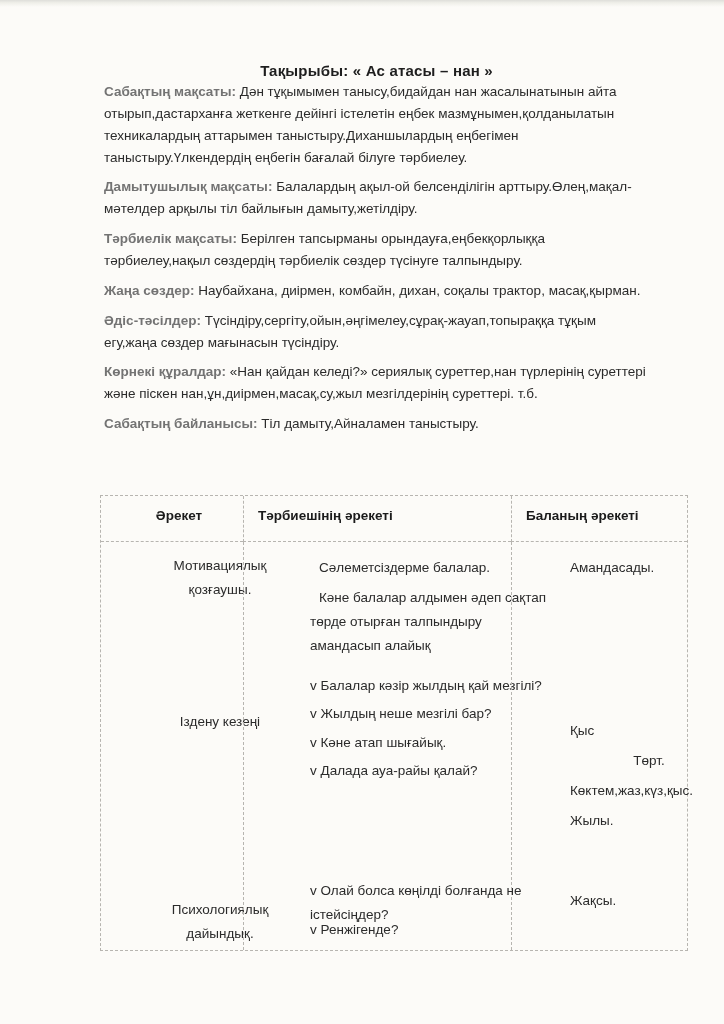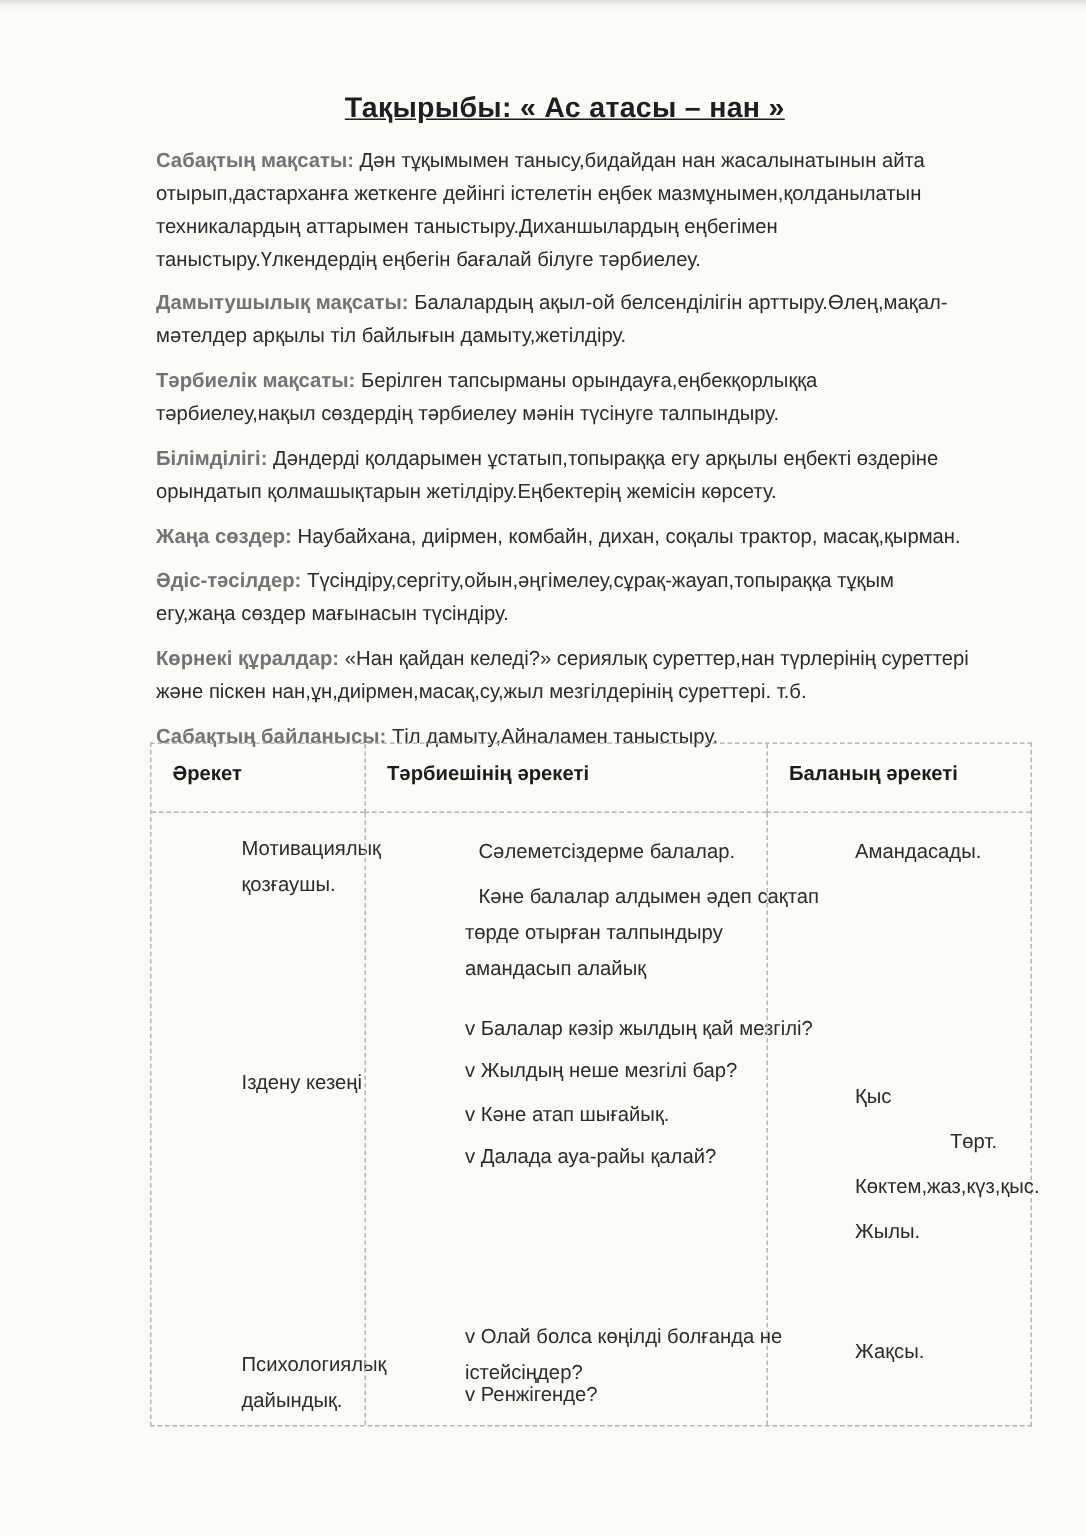--- a/index.html
+++ b/index.html
@@ -19,46 +19,45 @@
   }
   .page {
     position: relative;
     padding: 62px 0 0 104px;
     width: 724px;
   }
   .doc-title {
     width: 545px;
     text-align: center;
     font-weight: bold;
-    font-size: 19px;
+    font-size: 15px;
     color: #1e1e1e;
-    margin-bottom: 12px;
+    margin-bottom: 2px;
     letter-spacing: 0.2px;
-    text-decoration: underline;
   }
   .paragraphs { width: 548px; }
   .paragraphs p {
     font-size: 13.5px;
     line-height: 1.62;
     margin-bottom: 8px;
     color: #2b2b2b;
   }
   .paragraphs b { color: #737373; }
   
   .doc-table {
     position: absolute;
     left: 100px;
     top: 495px;
     width: 588px;
     border: 1px dashed #b7b5b0;
     font-size: 13.5px;
   }
   .tr { display: flex; }
   .td { border-left: 1px dashed #b7b5b0; }
-  .td:first-child { border-left: none; }
+  .td:first-child { border-left: none; text-align: center; }
   .c1 { width: 142px; }
   .c2 { width: 268px; }
   .c3 { width: 176px; }
   .thead .td {
     border-bottom: 1px dashed #b7b5b0;
     height: 46px;
     font-weight: bold;
     color: #1b1b1b;
     padding: 12px 0 0 14px;
   }
@@ -100,22 +99,21 @@
 
 <div class="scan-edge-top"></div>
 
 <div class="page">
 
   <div class="doc-title">Тақырыбы:  « Ас атасы – нан »</div>
 
   <div class="paragraphs">
     <p><b>Сабақтың мақсаты:</b> <span>Дән тұқымымен танысу,бидайдан нан жасалынатынын айта отырып,дастарханға жеткенге дейінгі істелетін еңбек мазмұнымен,қолданылатын техникалардың аттарымен таныстыру.Диханшылардың еңбегімен таныстыру.Үлкендердің еңбегін бағалай білуге тәрбиелеу.</span></p>
     <p><b>Дамытушылық мақсаты:</b> <span>Балалардың  ақыл-ой белсенділігін арттыру.Өлең,мақал-мәтелдер арқылы тіл байлығын дамыту,жетілдіру.</span></p>
-    <p><b>Тәрбиелік мақсаты:</b> <span>Берілген тапсырманы орындауға,еңбекқорлыққа тәрбиелеу,нақыл сөздердің тәрбиелеу мәнін түсінуге талпындыру.</span></p>
-    <p><b>Білімділігі:</b> <span>Дәндерді қолдарымен ұстатып,топыраққа егу арқылы еңбекті өздеріне орындатып қолмашықтарын жетілдіру.Еңбектерің жемісін көрсету.</span></p>
+    <p><b>Тәрбиелік мақсаты:</b> <span>Берілген тапсырманы орындауға,еңбекқорлыққа тәрбиелеу,нақыл сөздердің тәрбиелік сөздер түсінуге талпындыру.</span></p>
     <p><b>Жаңа сөздер:</b> <span>Наубайхана, диірмен, комбайн, дихан, соқалы трактор, масақ,қырман.</span></p>
     <p><b>Әдіс-тәсілдер:</b> <span>Түсіндіру,сергіту,ойын,әңгімелеу,сұрақ-жауап,топыраққа тұқым егу,жаңа сөздер мағынасын түсіндіру.</span></p>
     <p><b>Көрнекі құралдар:</b> <span>«Нан қайдан келеді?» сериялық суреттер,нан түрлерінің суреттері және піскен нан,ұн,диірмен,масақ,су,жыл мезгілдерінің суреттері. т.б.</span></p>
     <p><b>Сабақтың байланысы:</b> <span>Тіл дамыту,Айналамен таныстыру.</span></p>
   </div>
 
 </div>
 
 <div class="doc-table">
   <div class="tr thead">

